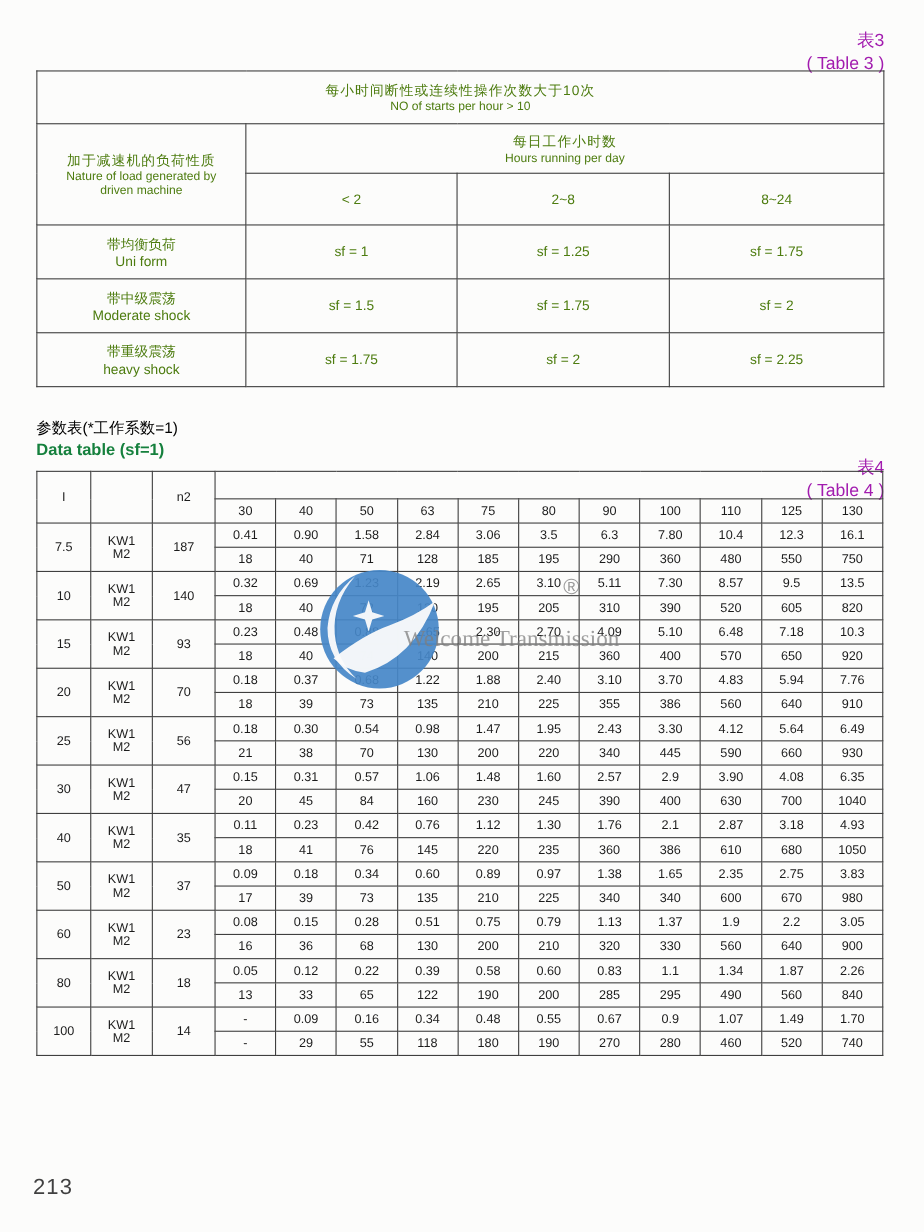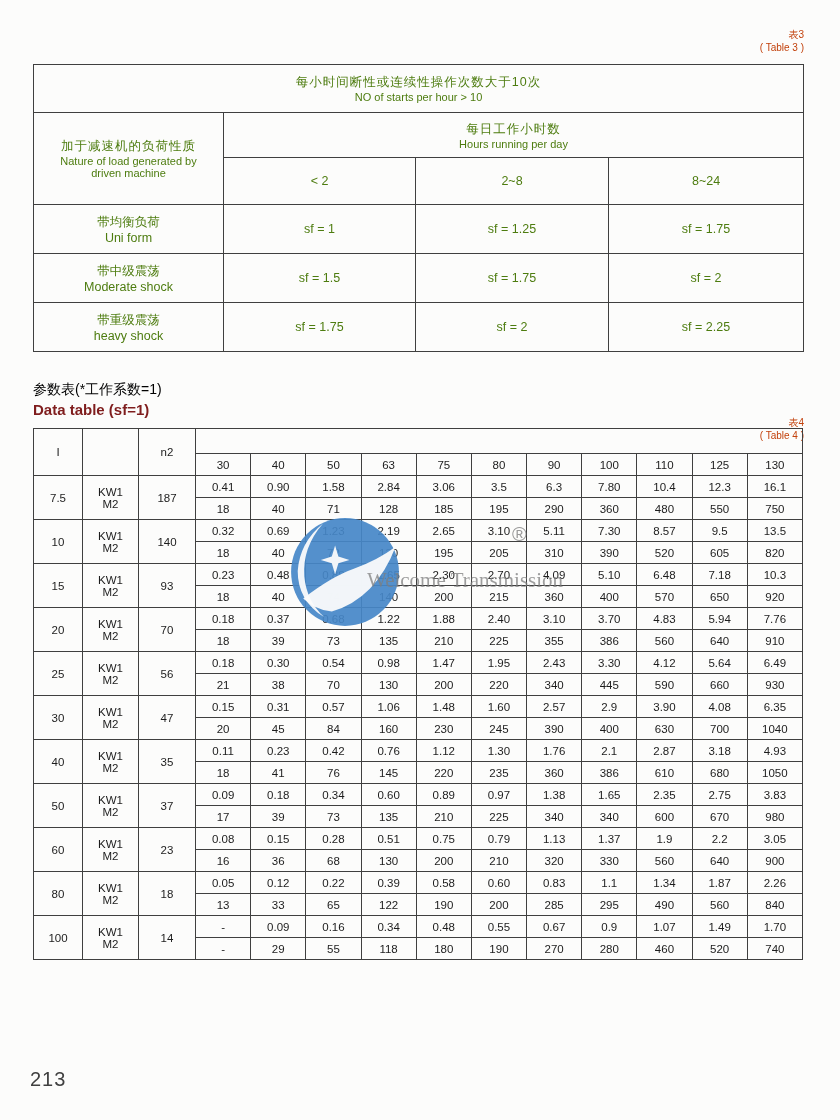--- a/index.html
+++ b/index.html
@@ -9,27 +9,27 @@
     background: #fcfcfb;
     font-family: "Liberation Sans", sans-serif;
     color: #262626;
     overflow: hidden;
   }
   .abs { position: absolute; }
 
   
   .tbl-caption {
     text-align: right;
-    font-size: 10px;
+    font-size: 16px;
     line-height: 1.3;
-    color: #c2410c;
+    color: #a21caf;
     font-weight: 500;
   }
   .t4-title-zh { font-size: 14px; font-weight: 400; color: #000000; }
-  .t4-title-en { font-size: 15px; font-weight: 700; color: #7f1d1d; margin-top: 2px; }
+  .t4-title-en { font-size: 15px; font-weight: 700; color: #15803d; margin-top: 2px; }
   .page-num { font-size: 20px; color: #404040; letter-spacing: 1px; }
 
   
   table { border-collapse: collapse; table-layout: fixed; }
   td, th {
     border: 1px solid #3f3f3f;
     text-align: center;
     vertical-align: middle;
     font-weight: normal;
     padding: 0 2px;

